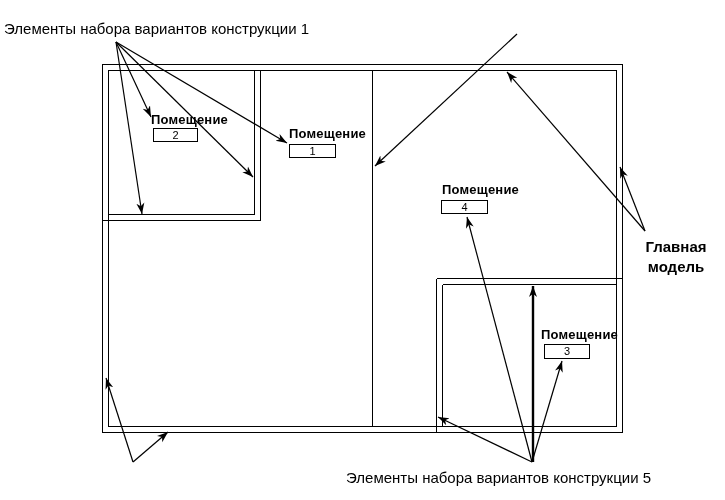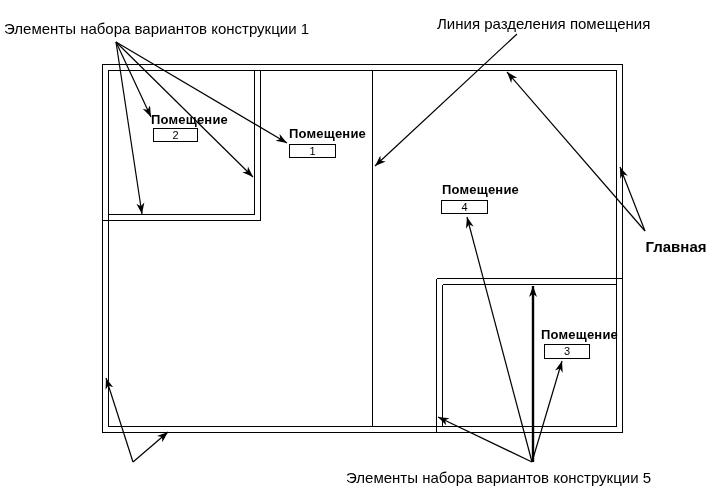--- a/index.html
+++ b/index.html
@@ -95,24 +95,24 @@
     <g stroke="#000000" stroke-width="1.2" fill="none">
       <line x1="645" y1="231" x2="507" y2="72" marker-end="url(#arrow)"></line>
       <line x1="645" y1="231" x2="620" y2="167" marker-end="url(#arrow)"></line>
     </g>
 
     <line x1="517" y1="34" x2="375" y2="166" stroke="#000000" stroke-width="1.2" fill="none" marker-end="url(#arrow)"></line>
   </svg>
 
   <div class="callout" style="left:4px; top:20px;">Элементы набора вариантов конструкции 1</div>
 
-  <div class="callout" style="left:437px; top:15px;">Линия разделения помещения</div>
 
   <div class="callout center" style="left:638px; top:237px; width:76px;font-weight:bold;">
     <div>Главная</div>
+    <div>модель</div>
   </div>
 
 
   <div class="callout" style="left:346px; top:469px;">Элементы набора вариантов конструкции 5</div>
 
   <div class="room-label" style="left:151px; top:112px;">Помещение</div>
   <div class="room-box" style="left:153px; top:128px; width:45px; height:14px;">2</div>
 
   <div class="room-label" style="left:289px; top:126px;">Помещение</div>
   <div class="room-box" style="left:289px; top:144px; width:47px; height:14px;">1</div>

